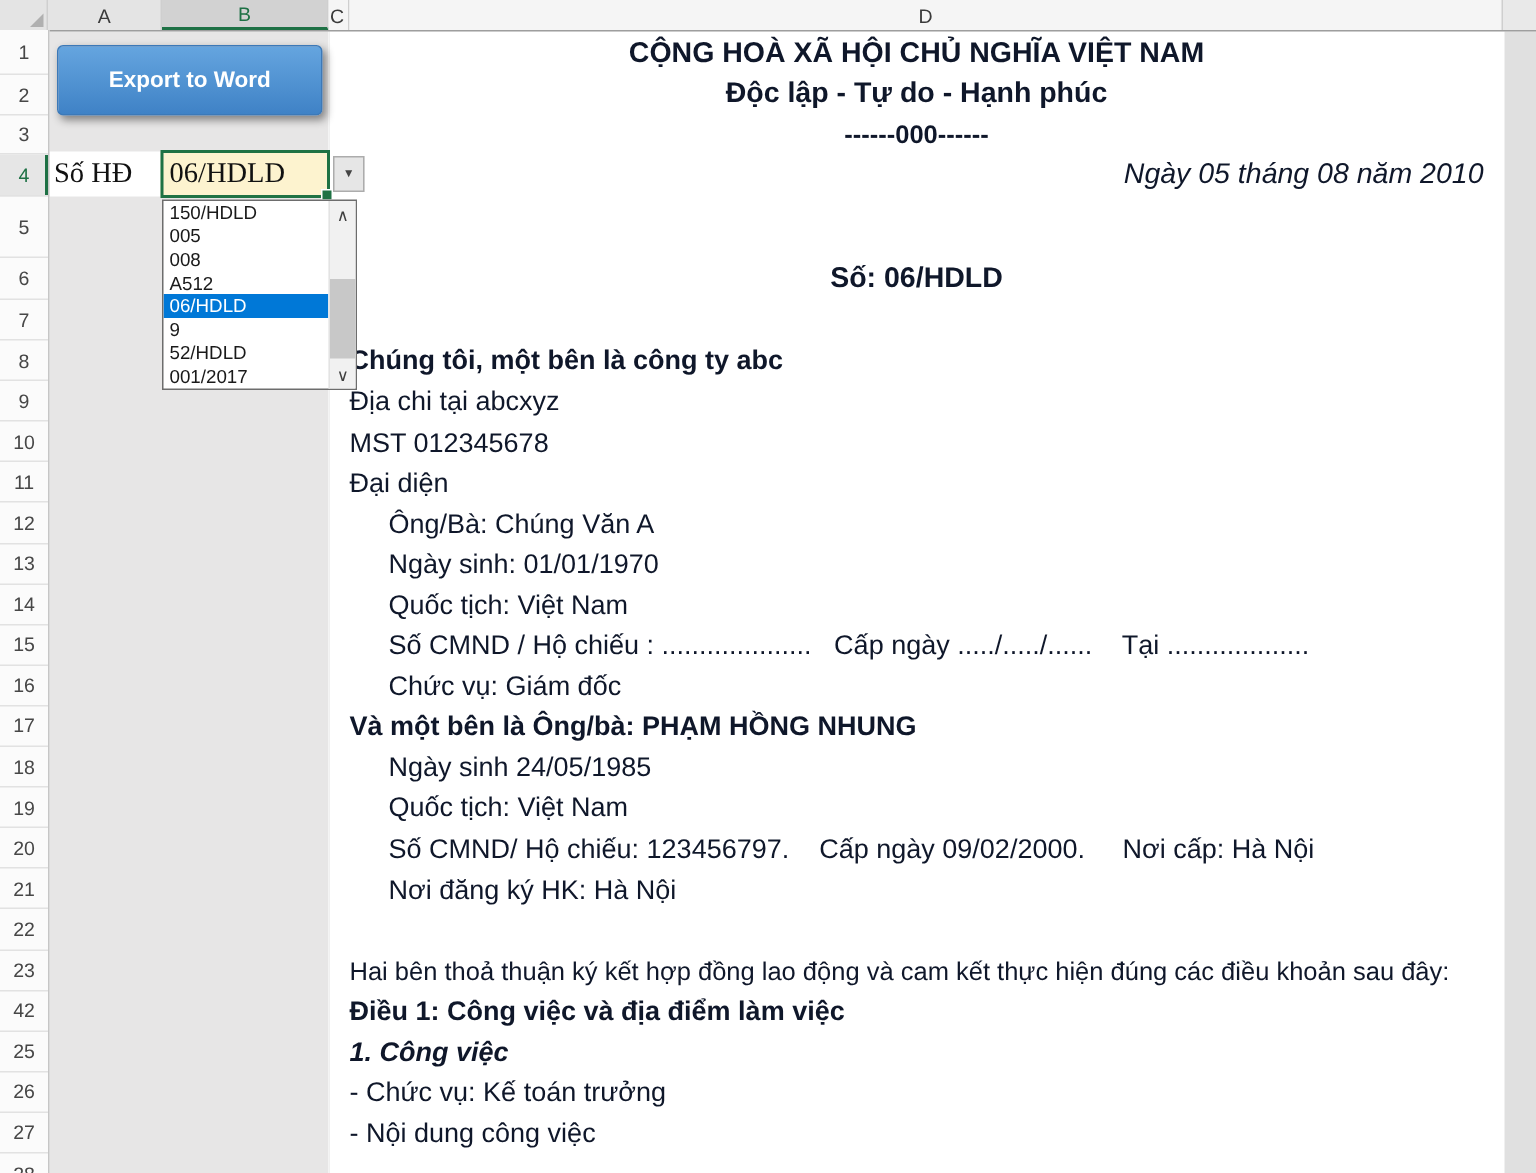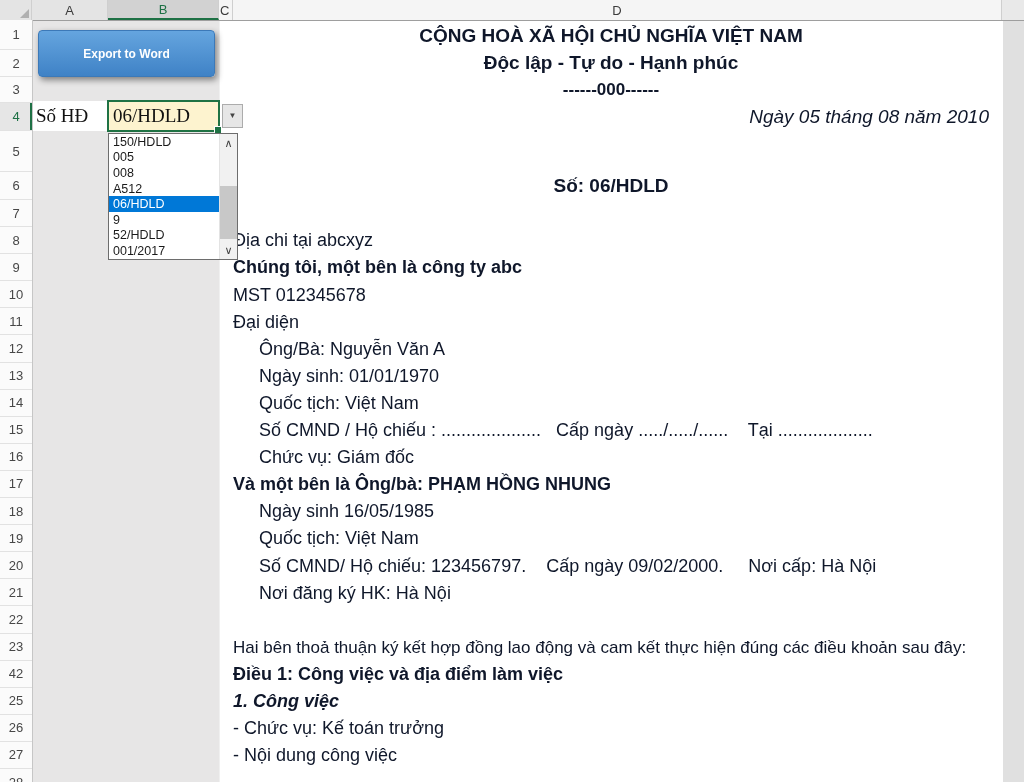--- a/index.html
+++ b/index.html
@@ -40,21 +40,21 @@
   .doc-line.f-b{font-weight:bold;}
   .doc-line.f-i{font-style:italic;}
   .doc-line.f-bi{font-weight:bold;font-style:italic;}
   .doc-line.ind{padding-left:39px;}
   .doc-line.s-xl{font-size:26px;padding-bottom:5px;margin-top:48px;}
   .doc-line.s-sm{font-size:17px;}
   .doc-line.s-md{font-size:19px;}
   
   .export-btn{position:absolute;left:38px;top:30px;width:177px;height:47px;z-index:5;
               background:linear-gradient(#65a5df,#3f82c6);border:1px solid #3c79b8;border-radius:4px;
-              box-shadow:2px 3px 6px rgba(0,0,0,.45);color:#fff;font-weight:bold;font-size:12px;
+              box-shadow:2px 3px 6px rgba(0,0,0,.45);color:#fff;font-weight:bold;font-size:15px;
               font-family:"Liberation Sans",sans-serif;cursor:pointer;}
   
   .cell-a4{position:absolute;left:32px;top:101px;width:76px;height:30px;background:#fff;z-index:4;
            box-sizing:border-box;display:flex;align-items:flex-end;padding:0 11px 4px 4px;
            font-family:"Liberation Serif",serif;font-size:19px;color:#111;}
   .cell-b4{position:absolute;left:107px;top:100px;width:113px;height:32px;background:#fdf3cf;z-index:5;
            box-sizing:border-box;border:2px solid #1f7244;display:flex;align-items:flex-end;
            padding:0 0 3px 4px;font-family:"Liberation Serif",serif;font-size:19px;color:#111;}
   .fill-handle{position:absolute;right:-4px;bottom:-4px;width:6px;height:6px;
                background:#1f7244;border:1px solid #fff;}
@@ -128,31 +128,31 @@
 
   <div class="doc-area">
 
   <div class="doc-line f-b a-c s-md">CỘNG HOÀ XÃ HỘI CHỦ NGHĨA VIỆT NAM</div>
       <div class="doc-line f-b a-c s-md">Độc lập - Tự do - Hạnh phúc</div>
       <div class="doc-line f-b a-c s-sm">------000------</div>
       <div class="doc-line f-i a-r s-md">Ngày 05 tháng 08 năm 2010</div>
       <div class="doc-line f-b a-c s-xl">HỢP ĐỒNG LAO ĐỘNG</div>
       <div class="doc-line f-b a-c s-md">Số: 06/HDLD</div>
       <div class="doc-line"></div>
+      <div class="doc-line f-b">Chúng tôi, một bên là công ty abc</div>
       <div class="doc-line">Địa chi tại abcxyz</div>
-      <div class="doc-line f-b">Chúng tôi, một bên là công ty abc</div>
       <div class="doc-line">MST 012345678</div>
       <div class="doc-line">Đại diện</div>
-      <div class="doc-line ind">Ông/Bà: Nguyễn Văn A</div>
+      <div class="doc-line ind">Ông/Bà: Chúng Văn A</div>
       <div class="doc-line ind">Ngày sinh: 01/01/1970</div>
       <div class="doc-line ind">Quốc tịch: Việt Nam</div>
       <div class="doc-line ind">Số CMND / Hộ chiếu : ....................   Cấp ngày ...../...../......    Tại ...................</div>
       <div class="doc-line ind">Chức vụ: Giám đốc</div>
       <div class="doc-line f-b">Và một bên là Ông/bà: PHẠM HỒNG NHUNG</div>
-      <div class="doc-line ind">Ngày sinh 16/05/1985</div>
+      <div class="doc-line ind">Ngày sinh 24/05/1985</div>
       <div class="doc-line ind">Quốc tịch: Việt Nam</div>
       <div class="doc-line ind">Số CMND/ Hộ chiếu: 123456797.    Cấp ngày 09/02/2000.     Nơi cấp: Hà Nội</div>
       <div class="doc-line ind">Nơi đăng ký HK: Hà Nội</div>
       <div class="doc-line"></div>
       <div class="doc-line s-sm">Hai bên thoả thuận ký kết hợp đồng lao động và cam kết thực hiện đúng các điều khoản sau đây:</div>
       <div class="doc-line f-b">Điều 1: Công việc và địa điểm làm việc</div>
       <div class="doc-line f-bi">1. Công việc</div>
       <div class="doc-line">- Chức vụ: Kế toán trưởng</div>
       <div class="doc-line">- Nội dung công việc</div>
     </div>

